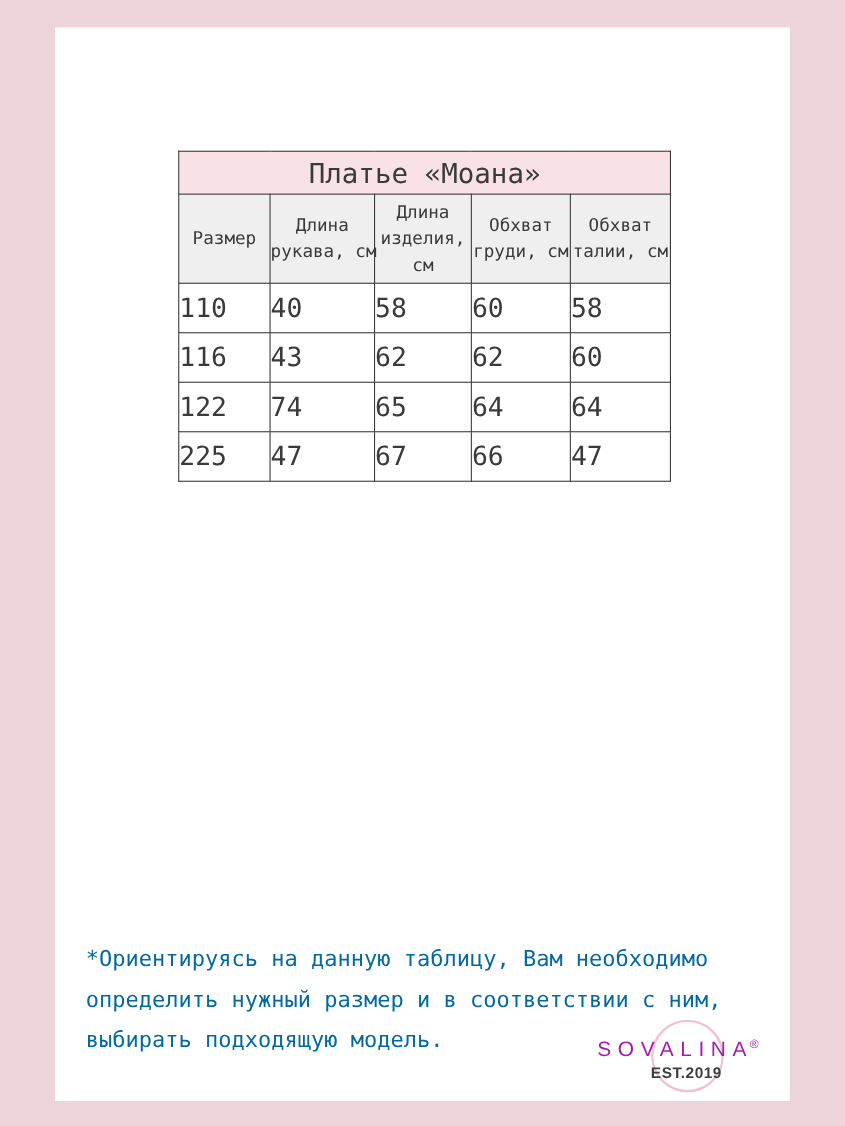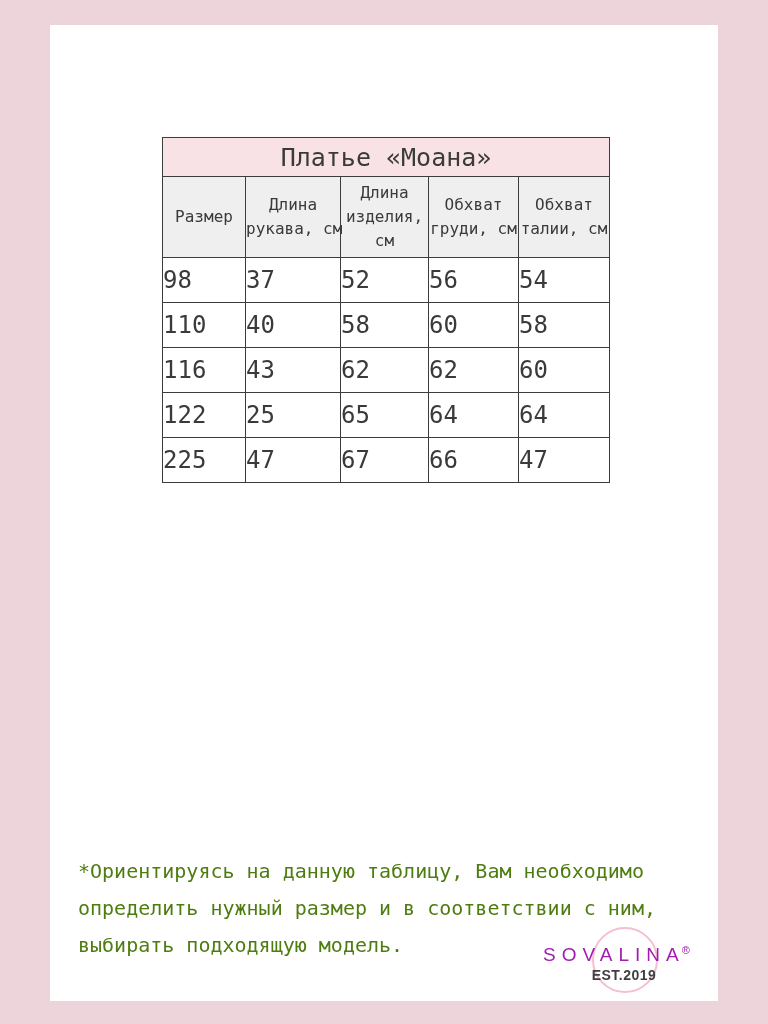--- a/index.html
+++ b/index.html
@@ -52,21 +52,21 @@
     font-size: 24px;
   }
   .footnote {
     position: absolute;
     left: 28px;
     top: 828px;
     width: 600px;
     font-size: 20px;
     line-height: 37px;
     white-space: pre-line;
-    color: #4d7c0f;
+    color: #0369a1;
   }
   .logo {
     position: absolute;
     left: 490px;
     top: 895px;
     width: 180px;
     height: 80px;
     font-family: "Liberation Sans", sans-serif;
   }
   .logo-circle {
@@ -132,43 +132,36 @@
 изделия,
 см</th>
           <th>Обхват
 груди, см</th>
           <th>Обхват
 талии, см</th>
         </tr>
       </thead>
       <tbody>
         <tr class="data-row">
-          <td>98</td>
-          <td>37</td>
-          <td>52</td>
-          <td>56</td>
-          <td>54</td>
-        </tr>
-        <tr class="data-row">
           <td>110</td>
           <td>40</td>
           <td>58</td>
           <td>60</td>
           <td>58</td>
         </tr>
         <tr class="data-row">
           <td>116</td>
           <td>43</td>
           <td>62</td>
           <td>62</td>
           <td>60</td>
         </tr>
         <tr class="data-row">
           <td>122</td>
-          <td>25</td>
+          <td>74</td>
           <td>65</td>
           <td>64</td>
           <td>64</td>
         </tr>
         <tr class="data-row">
           <td>225</td>
           <td>47</td>
           <td>67</td>
           <td>66</td>
           <td>47</td>

